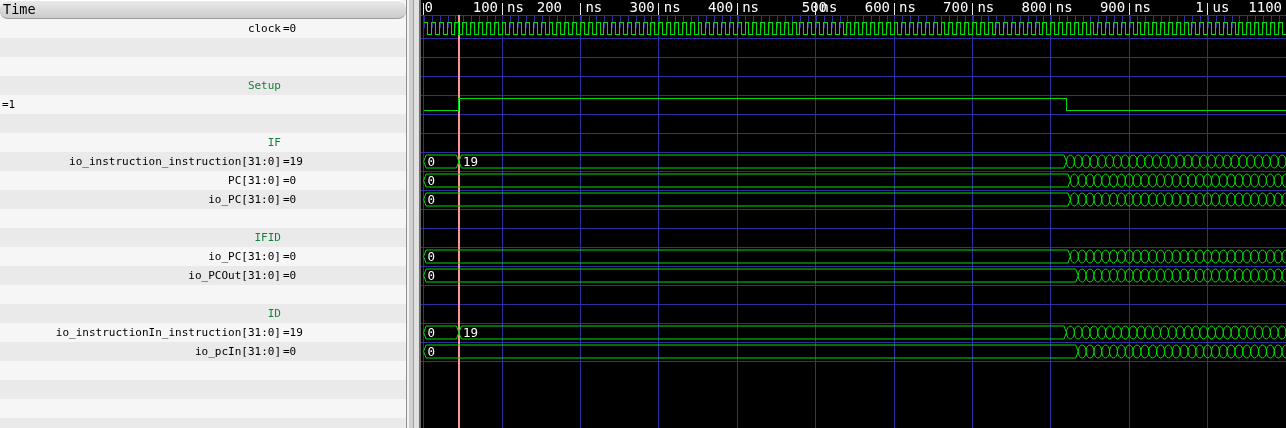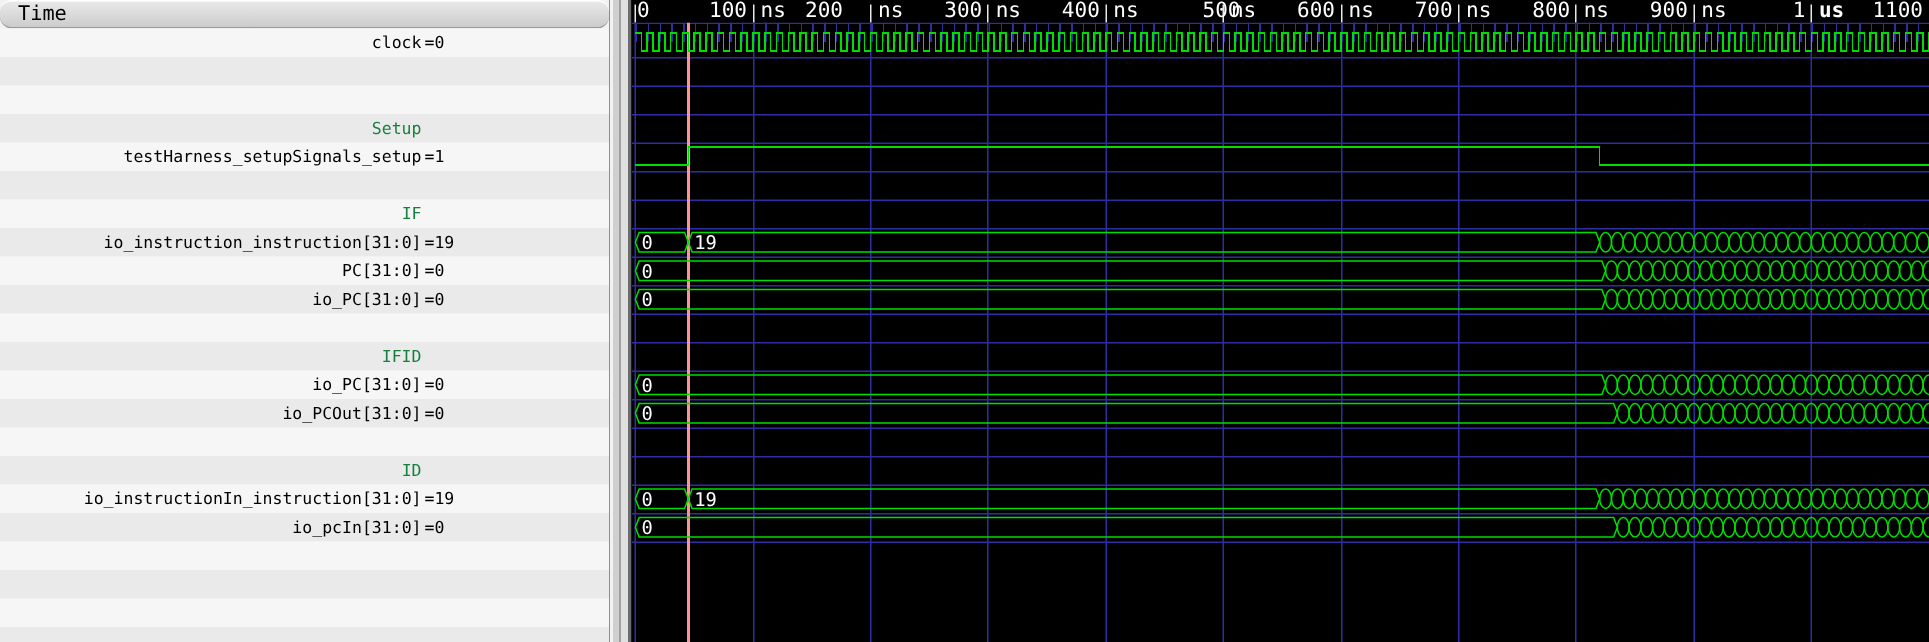--- a/index.html
+++ b/index.html
@@ -4,21 +4,21 @@
 <style>
   html,body{margin:0;padding:0;background:#000;}
   body{width:1286px;height:428px;overflow:hidden;
        font-family:"DejaVu Sans Mono","Liberation Mono",monospace;}
   #app{display:flex;width:1286px;height:428px;}
 
   
   #signal-pane{width:406px;height:428px;background:#f2f2f2;position:relative;flex:none;overflow:hidden;}
   #time-header{height:19px;box-sizing:border-box;background:linear-gradient(#e9e9e9,#cccccc);
                border-top:1px solid #ffffff;border-bottom:1px solid #9a9a9a;
-               font-size:13.5px;line-height:17px;padding-left:12px;color:#000;border-radius:8px;}
+               font-size:13.5px;line-height:17px;padding-left:3px;color:#000;border-radius:8px;}
   .sig-row{height:19px;display:flex;align-items:center;font-size:11px;color:#000;white-space:pre;}
   .sig-row.alt{background:#eaeaea;}
   .sig-row:not(.alt){background:#f6f6f6;}
   .sig-name{flex:1;text-align:right;overflow:hidden;}
   .sig-val{width:123px;margin-left:2px;}
   .group .sig-name{color:#15803d;}
 
   
   #vscrollbar{width:15px;height:428px;flex:none;
      background:linear-gradient(to right,#8f8f8f 0 1px,#f2f2f2 1px 3px,#cfcfcf 3px 7px,#a0a0a0 7px 8px,#e0e0e0 8px 13px,#6c6c6c 13px 15px);}
@@ -40,21 +40,21 @@
 <body>
 
 <div id="app">
   <div id="signal-pane">
     <div id="time-header">Time</div>
     <div id="signal-rows">
         <div class="sig-row"><span class="sig-name">clock</span><span class="sig-val">=0</span></div>
         <div class="sig-row alt"><span class="sig-name"></span><span class="sig-val"></span></div>
         <div class="sig-row"><span class="sig-name"></span><span class="sig-val"></span></div>
         <div class="sig-row alt group"><span class="sig-name">Setup</span><span class="sig-val"></span></div>
-        <div class="sig-row"><span class="sig-name">testHarness_setupSignals_setup</span><span class="sig-val">=1</span></div>
+        <div class="sig-row"><span class="sig-val">=1</span></div>
         <div class="sig-row alt"><span class="sig-name"></span><span class="sig-val"></span></div>
         <div class="sig-row group"><span class="sig-name">IF</span><span class="sig-val"></span></div>
         <div class="sig-row alt"><span class="sig-name">io_instruction_instruction[31:0]</span><span class="sig-val">=19</span></div>
         <div class="sig-row"><span class="sig-name">PC[31:0]</span><span class="sig-val">=0</span></div>
         <div class="sig-row alt"><span class="sig-name">io_PC[31:0]</span><span class="sig-val">=0</span></div>
         <div class="sig-row"><span class="sig-name"></span><span class="sig-val"></span></div>
         <div class="sig-row alt group"><span class="sig-name">IFID</span><span class="sig-val"></span></div>
         <div class="sig-row"><span class="sig-name">io_PC[31:0]</span><span class="sig-val">=0</span></div>
         <div class="sig-row alt"><span class="sig-name">io_PCOut[31:0]</span><span class="sig-val">=0</span></div>
         <div class="sig-row"><span class="sig-name"></span><span class="sig-val"></span></div>
@@ -347,18 +347,18 @@
         <span class="tick-num" style="right: 317.6px;">700</span>
         <span class="tick-unit" style="left: 556.4px;">ns</span>
         <div class="tick-mark" style="left: 629.3px;"></div>
         <span class="tick-num" style="right: 239.2px;">800</span>
         <span class="tick-unit" style="left: 634.8px;">ns</span>
         <div class="tick-mark" style="left: 707.7px;"></div>
         <span class="tick-num" style="right: 160.8px;">900</span>
         <span class="tick-unit" style="left: 713.2px;">ns</span>
         <div class="tick-mark" style="left: 786.1px;"></div>
         <span class="tick-num" style="right: 82.4px;">1</span>
-        <span class="tick-unit" style="left: 791.6px; font-weight: bold;">us</span>
+        <span class="tick-unit" style="left: 791.6px;">us</span>
         <div class="tick-mark" style="left: 864.5px;"></div>
         <span class="tick-num" style="right: 4px;">1100</span>
       </div>
   </div>
 </div>
 
 </body></html>

